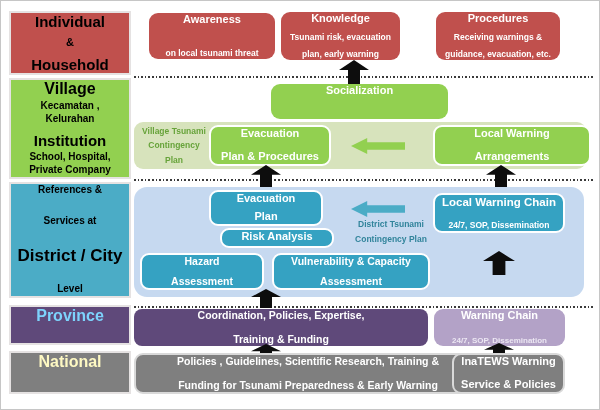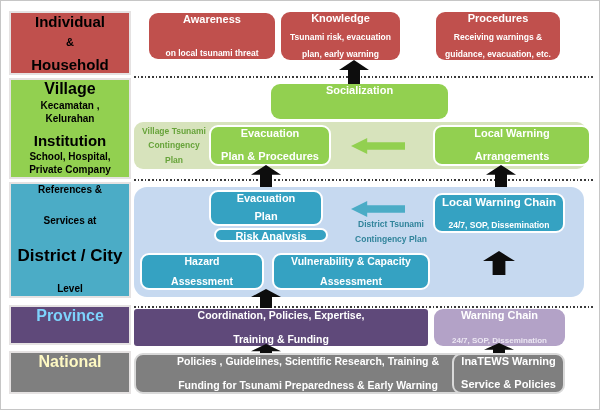--- a/index.html
+++ b/index.html
@@ -142,21 +142,21 @@
   <div class="abs arrow-up" style="left:250px; top:164px; width:30px; height:23px;"></div>
   <div class="abs arrow-up" style="left:485px; top:164px; width:30px; height:23px;"></div>
 
   <div class="abs container-blue" style="left:133px; top:186px; width:450px; height:110px;"></div>
 
   <div class="abs flexc rbox teal bordered" style="left:208px; top:189px; width:114px; height:36px;">
     <div class="t11">Evacuation</div>
     <div class="t11">Plan</div>
   </div>
 
-  <div class="abs flexc rbox teal bordered" style="left:213px; top:227px; width:114px; height:14px;">
+  <div class="abs flexc rbox teal bordered" style="left:219px; top:227px; width:114px; height:20px;">
     <div class="t11">Risk Analysis</div>
   </div>
 
   <div class="abs arrow-left teal" style="left:350px; top:200px; width:54px; height:16px;"></div>
 
   <div class="abs flexc dtcp" style="left:332px; top:218px; width:116px; height:26px;">
     <div class="t8">District Tsunami</div>
     <div class="t8">Contingency Plan</div>
   </div>
 
@@ -172,21 +172,21 @@
     <div class="t11" style="font-size:10.5px;">Assessment</div>
   </div>
 
   <div class="abs flexc rbox teal bordered" style="left:271px; top:252px; width:158px; height:37px;">
     <div class="t11" style="font-size:10.5px;">Vulnerability &amp; Capacity</div>
     <div class="t11" style="font-size:10.5px;">Assessment</div>
   </div>
 
   <div class="abs arrow-up" style="left:250px; top:288px; width:30px; height:19px;"></div>
 
-  <div class="abs flexc rbox" style="left:133px; top:308px; width:294px; height:37px; background:#5f497a; border-radius:3px;">
+  <div class="abs flexc rbox" style="left:133px; top:308px; width:294px; height:37px; background:#5f497a; border-radius:8px;">
     <div class="t11" style="font-size:10.5px;">Coordination, Policies, Expertise,</div>
     <div class="t11" style="font-size:10.5px;">Training &amp; Funding</div>
   </div>
 
   <div class="abs flexc rbox lpurple" style="left:433px; top:308px; width:131px; height:37px;">
     <div class="t11">Warning Chain</div>
     <div class="t8 wc-sub" style="font-size:8px;">24/7, SOP, Dissemination</div>
   </div>
 
   <div class="abs arrow-up" style="left:250px; top:343px; width:30px; height:17px;"></div>

